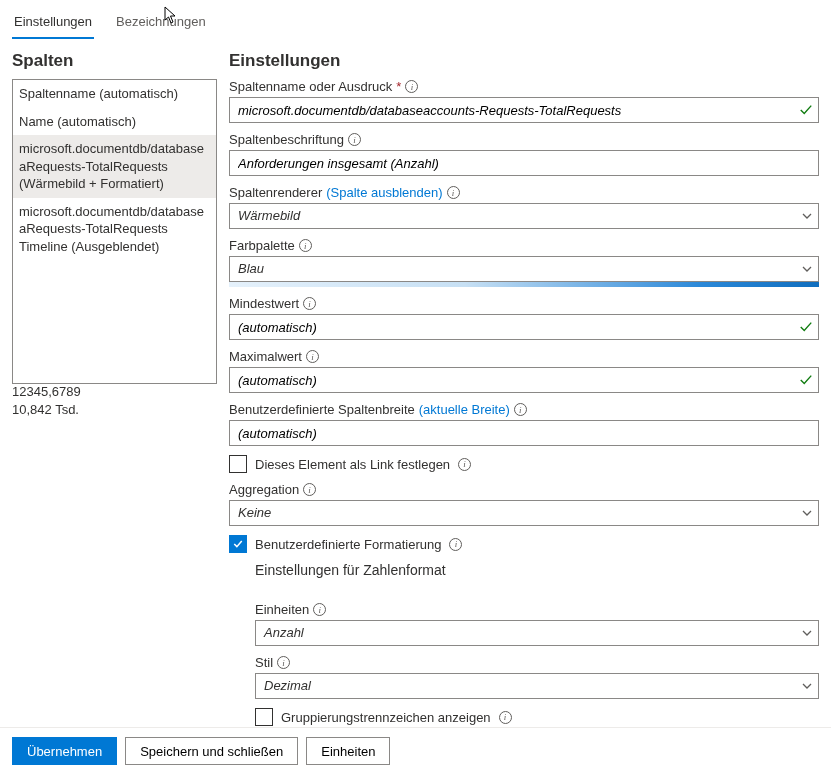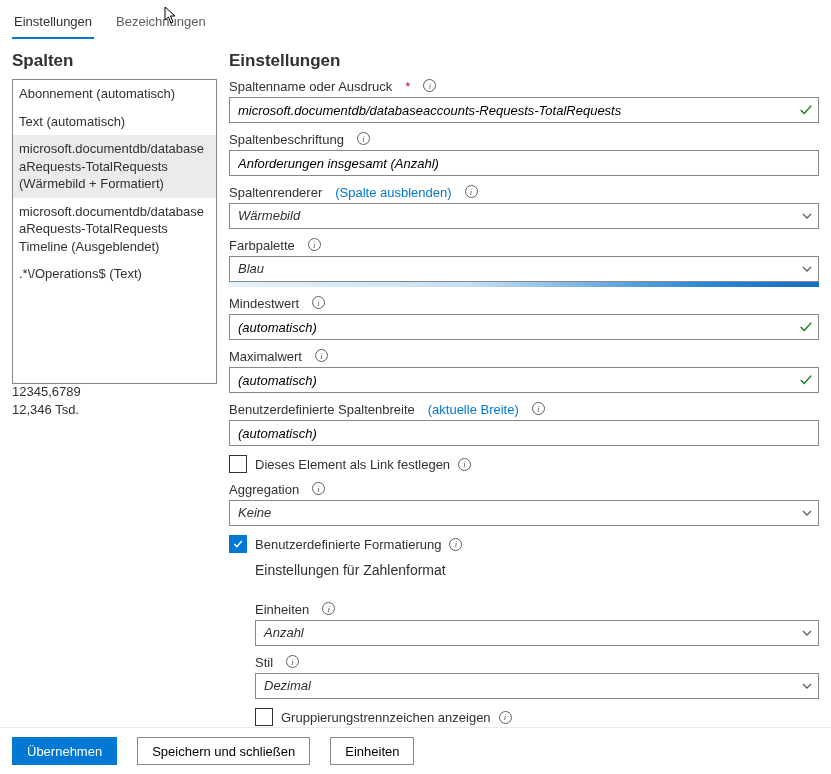--- a/index.html
+++ b/index.html
@@ -71,22 +71,22 @@
   }
   .example-val {
     font-size: 13px;
     margin-bottom: 3px;
   }
   .field {
     margin-bottom: 9px;
   }
   .label-row {
     display: flex;
-    align-items: flex-start;
-    gap: 13px;
+    align-items: center;
+    gap: 4px;
     margin-bottom: 3px;
     font-size: 13px;
   }
   .req { color: #a4262c; }
   .link { color: #0078d4; cursor: pointer; }
   .info-icon {
     width: 13px;
     height: 13px;
     border: 1px solid #605e5c;
     border-radius: 50%;
@@ -156,21 +156,21 @@
     margin-bottom: 24px;
   }
   .footer {
     position: absolute;
     bottom: 0;
     left: 0;
     right: 0;
     border-top: 1px solid #edebe9;
     padding: 9px 12px;
     display: flex;
-    gap: 20px;
+    gap: 8px;
     background: #fff;
   }
   .btn {
     height: 28px;
     padding: 0 14px;
     border: 1px solid #8a8886;
     background: #fff;
     font-family: inherit;
     font-size: 13px;
     cursor: pointer;
@@ -198,28 +198,27 @@
 
 <div class="tabs">
   <div class="tab active">Einstellungen</div>
   <div class="tab">Bezeichnungen</div>
 </div>
 
 <div class="main">
   <div class="left">
     <div class="section-heading">Spalten</div>
     <div class="list-box">
-      <div class="list-item">Abonnement (automatisch)</div>
-      <div class="list-item">Text (automatisch)</div>
+      <div class="list-item">Spaltenname (automatisch)</div>
+      <div class="list-item">Name (automatisch)</div>
       <div class="list-item selected">microsoft.documentdb/databaseaRequests-TotalRequests (Wärmebild + Formatiert)</div>
       <div class="list-item">microsoft.documentdb/databaseaRequests-TotalRequests Timeline (Ausgeblendet)</div>
-      <div class="list-item">.*\/Operations$ (Text)</div>
     </div>
     <div class="example-val">12345,6789</div>
-    <div class="example-val">12,346 Tsd.</div>
+    <div class="example-val">10,842 Tsd.</div>
   </div>
 
   <div class="right">
     <div class="section-heading">Einstellungen</div>
 
     <div class="field">
       <div class="label-row">
         <span>Spaltenname oder Ausdruck</span>
           <span class="req">*</span>
         <span class="info-icon">i</span>

